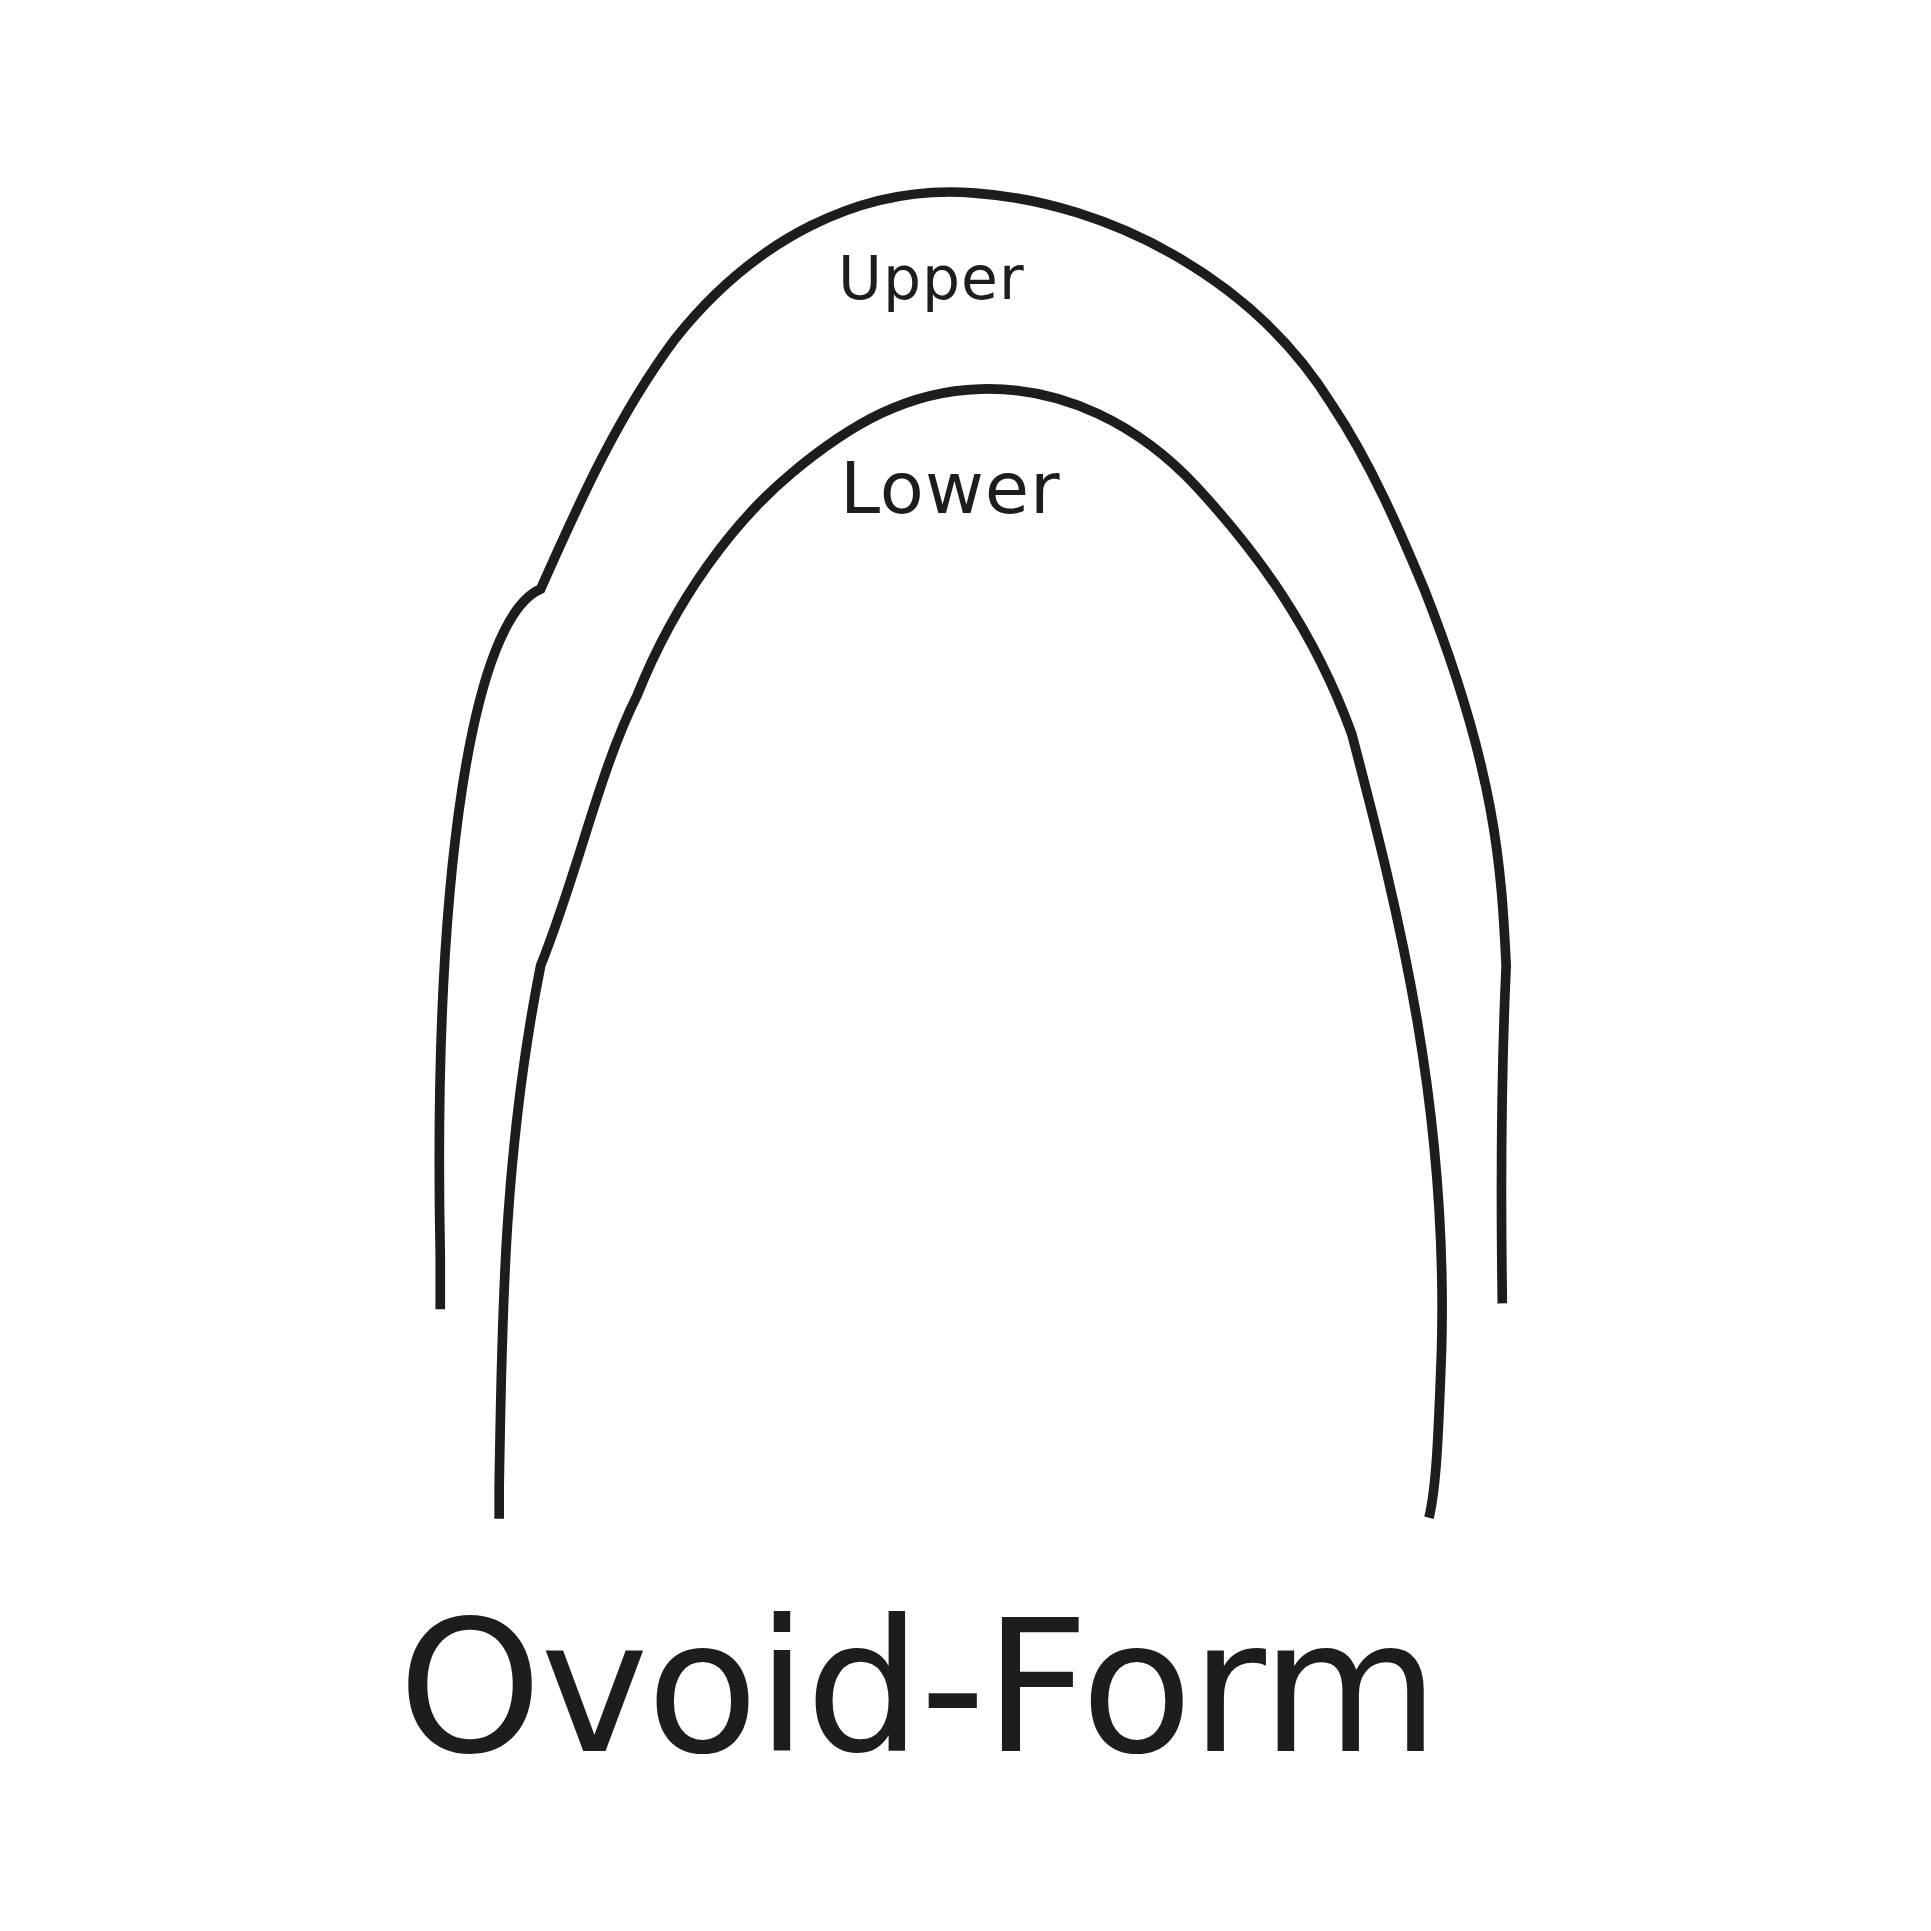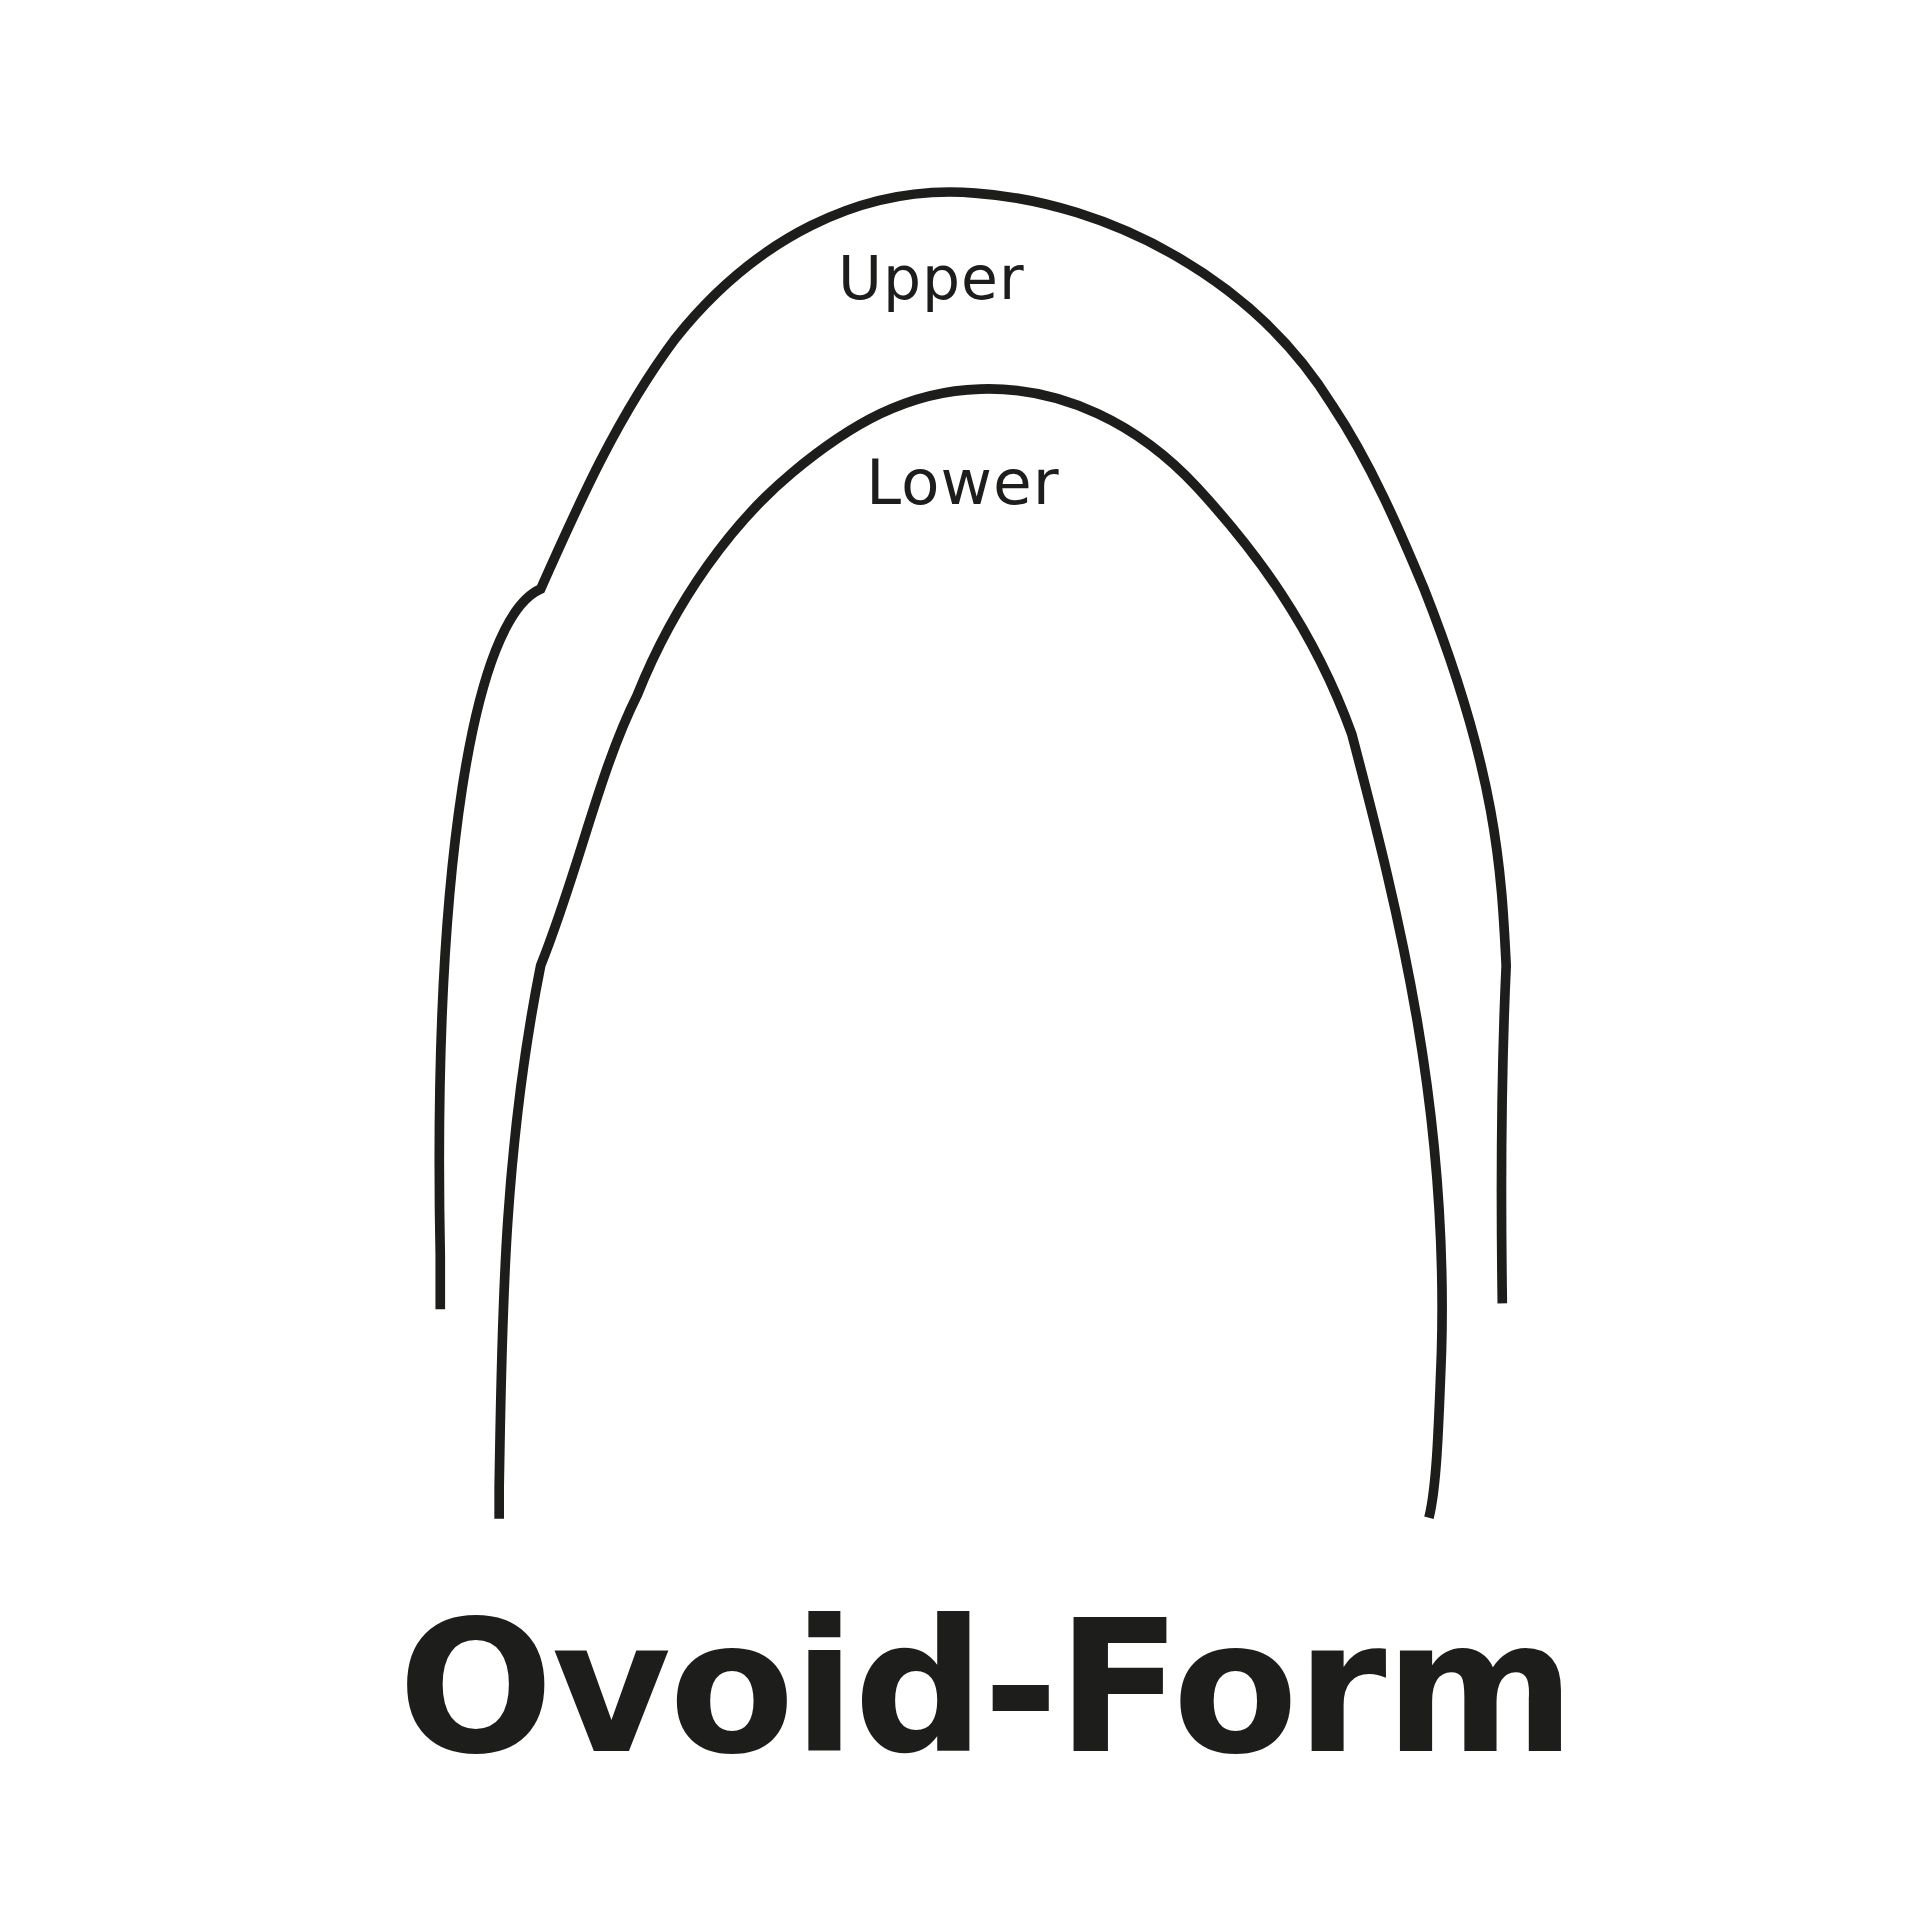--- a/index.html
+++ b/index.html
@@ -1,21 +1,21 @@
 <!DOCTYPE html>
 <html><head>
 <meta charset="utf-8">
 <style>
   html, body { margin:0; padding:0; background:#ffffff; }
   body { width:1931px; height:1931px; position:relative; overflow:hidden; font-family:"DejaVu Sans", sans-serif; }
   svg { position:absolute; left:0; top:0; }
   .lbl { position:absolute; color:#1d1d1b; font-family:"DejaVu Sans", sans-serif; }
   .upper { left:838px; top:243px; font-size:60px; letter-spacing:1px; }
-  .lower { left:866px; top:446px; font-size:63px; letter-spacing:1px;text-align:center; }
-  .title { left:398px; top:1583px; font-size:183px; font-weight:bold; height:172px; overflow:hidden; line-height:210px; letter-spacing:-1.9px;}
+  .lower { left:840px; top:446px; font-size:72px; letter-spacing:1px;text-align:center; }
+  .title { left:398px; top:1583px; font-size:183px; font-weight:normal; height:172px; overflow:hidden; line-height:210px; letter-spacing:-1.9px;}
 </style>
 </head>
 <body>
 
 <svg width="1931" height="1931" viewBox="0 0 2000 2000">
   <path d="M456,1356 L456,1300 C448,900 490,640 560,610 C600,520 640,430 700,350 C780,250 890,190 1010,200 C1150,210 1300,290 1380,420 C1420,480 1450,550 1475,610 C1550,800 1555,900 1560,1000 C1553,1150 1555,1280 1556,1350" fill="none" stroke="#1d1d1b" stroke-width="10"></path>
   <path d="M517,1573 L517,1540 C520,1380 520,1200 560,1000 C600,900 620,800 660,720 C700,620 760,540 820,490 C880,440 940,405 1015,403 C1100,400 1180,440 1240,505 C1300,570 1360,650 1400,760 C1450,950 1500,1150 1493,1400 C1490,1480 1488,1540 1480,1572" fill="none" stroke="#1d1d1b" stroke-width="10"></path>
 </svg>
 
 <div class="lbl upper">Upper</div>

